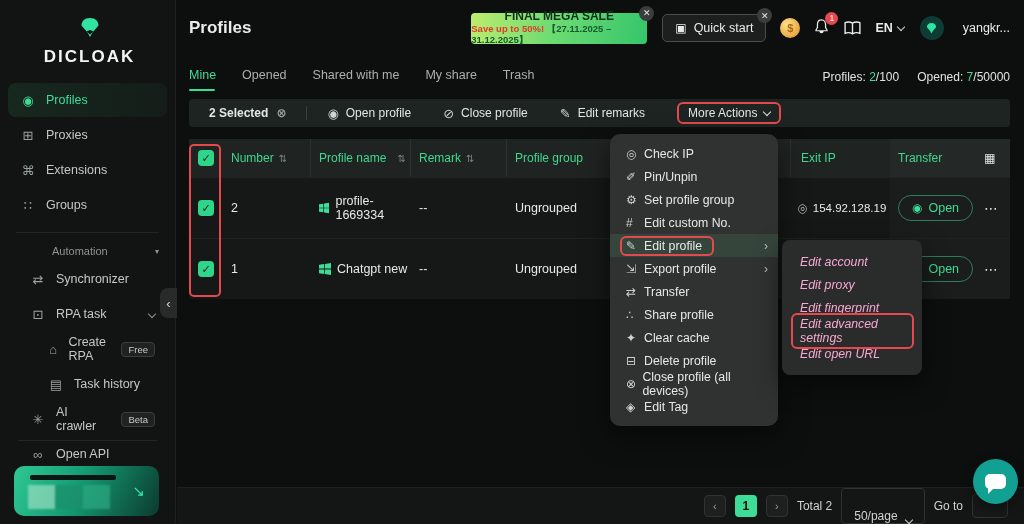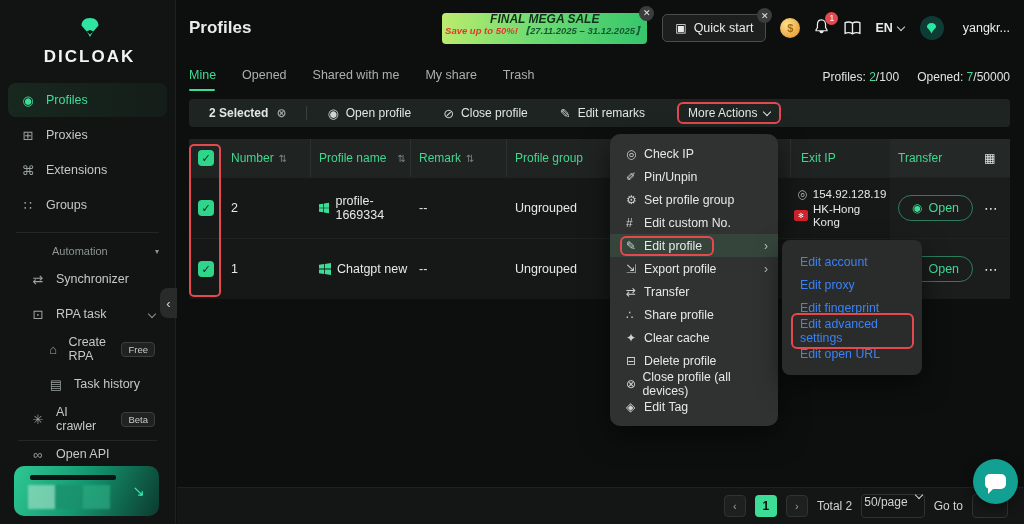--- a/index.html
+++ b/index.html
@@ -35,23 +35,23 @@
     background:linear-gradient(115deg,#2fc894 0%,#12male 0%,#138f6b 55%,#0c3a2e 100%); overflow:hidden; }
   .promo-bar { position:absolute; left:16px; top:9px; width:86px; height:5px; background:#0d1512; border-radius:2px; }
   .promo-blur { position:absolute; left:14px; top:19px; width:82px; height:24px; display:flex; filter:blur(1px); }
   .promo-blur span { flex:1; }
   .promo-arrow { position:absolute; right:14px; top:16px; color:#35eab2; font-size:15px; }
 
   
   .main { position:absolute; left:177px; top:0; width:847px; height:524px; }
   .topbar { display:flex; align-items:center; height:56px; padding:0 14px 0 12px; }
   .page-title { font-size:17px; font-weight:600; }
-  .banner { position:relative; margin-left:auto; width:205px; height:31px; border-radius:4px;
+  .banner { position:relative; margin-left:auto; width:176px; height:31px; border-radius:4px;
     background:linear-gradient(100deg,#bdec6e 0%,#6fdc72 45%,#35c56c 100%);
-    display:flex; flex-direction:column; align-items:center; line-height:1.15;font-style:italic; }
+    display:flex; flex-direction:column; align-items:center; justify-content:center; line-height:1.15; }
   .banner-title { font-size:12px; font-weight:bold; color:#12301c; }
   .banner-sub { font-size:9.5px; }
   .banner-promo { color:#e3372e; font-weight:bold; }
   .banner-dates { color:#155a30; font-weight:600; }
   .xbadge { position:absolute; top:-7px; right:-7px; width:15px; height:15px; border-radius:50%;
     background:#3a3d3c; color:#e6e8e7; font-size:9px; display:flex; align-items:center; justify-content:center; cursor:pointer; }
   .quickstart { position:relative; margin-left:15px; display:flex; align-items:center; gap:7px;
     height:28px; padding:0 12px; background:#34373666; border:1px solid #494d4b; border-radius:5px;
     color:#e9eceb; font-size:12.5px; cursor:pointer; }
   .top-icons { display:flex; align-items:center; gap:13px; margin-left:14px; }
@@ -114,36 +114,36 @@
   .dots { font-size:14px; letter-spacing:1px; color:#dfe3e1; cursor:pointer; }
 
   
   .footer { position:absolute; left:0; right:0; bottom:0; height:37px; background:#131615;
     border-top:1px solid #1d211f; display:flex; align-items:center; justify-content:flex-end;
     gap:9px; padding-right:16px; font-size:12px; color:#cfd4d1; }
   .pg-btn { width:22px; height:22px; background:#1d201f; border:1px solid #2e3230; border-radius:4px;
     display:flex; align-items:center; justify-content:center; color:#9aa29e; font-size:11px; cursor:pointer; }
   .pg-cur { width:22px; height:22px; background:#3ddc97; color:#0b0d0c; border-radius:4px; font-weight:bold;
     display:flex; align-items:center; justify-content:center; cursor:pointer; }
-  .pg-size { display:flex; align-items:flex-start; gap:8px; height:24px; border:1px solid #2e3230;
-    border-radius:4px; padding:0 2px; cursor:pointer; }
+  .pg-size { display:flex; align-items:flex-end; gap:8px; height:36px; border:1px solid #2e3230;
+    border-radius:4px; padding:0 12px; cursor:pointer; }
   .pg-input { width:36px; height:24px; background:#161918; border:1px solid #2e3230; border-radius:4px; cursor:text; }
 
   
   .ctx-menu { position:absolute; left:610px; top:134px; width:168px; background:#303231;
     border-radius:10px; box-shadow:0 10px 28px rgba(0,0,0,.55); padding:8px 0; z-index:40; }
   .ctx-item { display:flex; align-items:center; height:23px; padding:0 10px 0 16px;
     font-size:12.3px; color:#e6e8e7; cursor:pointer; }
   .ctx-item .ico { width:18px; color:#cfd3d1; font-size:12px; }
   .ctx-item.hl { background:#35453c; }
   .ctx-inner-red { display:flex; align-items:center; padding:1px 10px 1px 4px; margin-left:-6px; }
   .ctx-arrow { margin-left:auto; color:#b9bfbc; font-size:12px; }
   .submenu { position:absolute; left:782px; top:240px; width:140px; background:#2a2c2b;
     border-radius:8px; box-shadow:0 10px 26px rgba(0,0,0,.55); padding:10px 0; z-index:45; }
-  .sub-item { display:flex; align-items:center; height:23px; padding:0 8px 0 18px; font-size:12.3px; color:#3b82f6; cursor:pointer; }
+  .sub-item { display:flex; align-items:center; height:23px; padding:0 8px 0 18px; font-size:12.3px; color:#f9a8d4; cursor:pointer;font-style:italic; }
   .sub-inner-red { padding:2px 7px; margin-left:-9px; }
   .anno-check { position:absolute; left:189px; top:144px; width:32px; height:153px;
     border:2px solid #e5484d; border-radius:5px; z-index:30; pointer-events:none; }
   .chat-fab { position:absolute; left:973px; top:459px; width:45px; height:45px; border-radius:50%;
     background:#11a091; z-index:60; display:flex; align-items:center; justify-content:center; cursor:pointer;
     box-shadow:0 4px 12px rgba(0,0,0,.4); }
   .chat-glyph { position:relative; width:21px; height:15px; background:#fff; border-radius:5px; }
   .chat-glyph::after { content:""; position:absolute; left:3px; bottom:-5px;
     border:4px solid transparent; border-top-color:#fff; border-left-color:#fff; }
 </style>
@@ -349,24 +349,20 @@
           <span>profile-1669334</span>
         </div>
         <div class="cell c-remark">--</div>
         <div class="cell c-group">Ungrouped</div>
         <div class="cell c-flex"></div>
         <div class="cell c-ip ip-cell" style="width:100px">
           <span class="ip-line">
               <span style="color:#b9bfbc">◎</span>
               <span>154.92.128.19</span>
             </span>
-          <span class="ip-line">
-              <span class="flag">✻</span>
-              <span>HK-Hong Kong</span>
-            </span>
         </div>
         <div class="cell c-op">
           <button class="open-btn">
             <span style="font-size:12px">◉</span>
             <span>Open</span>
           </button>
         </div>
         <div class="cell c-grid">
           <span class="dots">⋯</span>
         </div>

